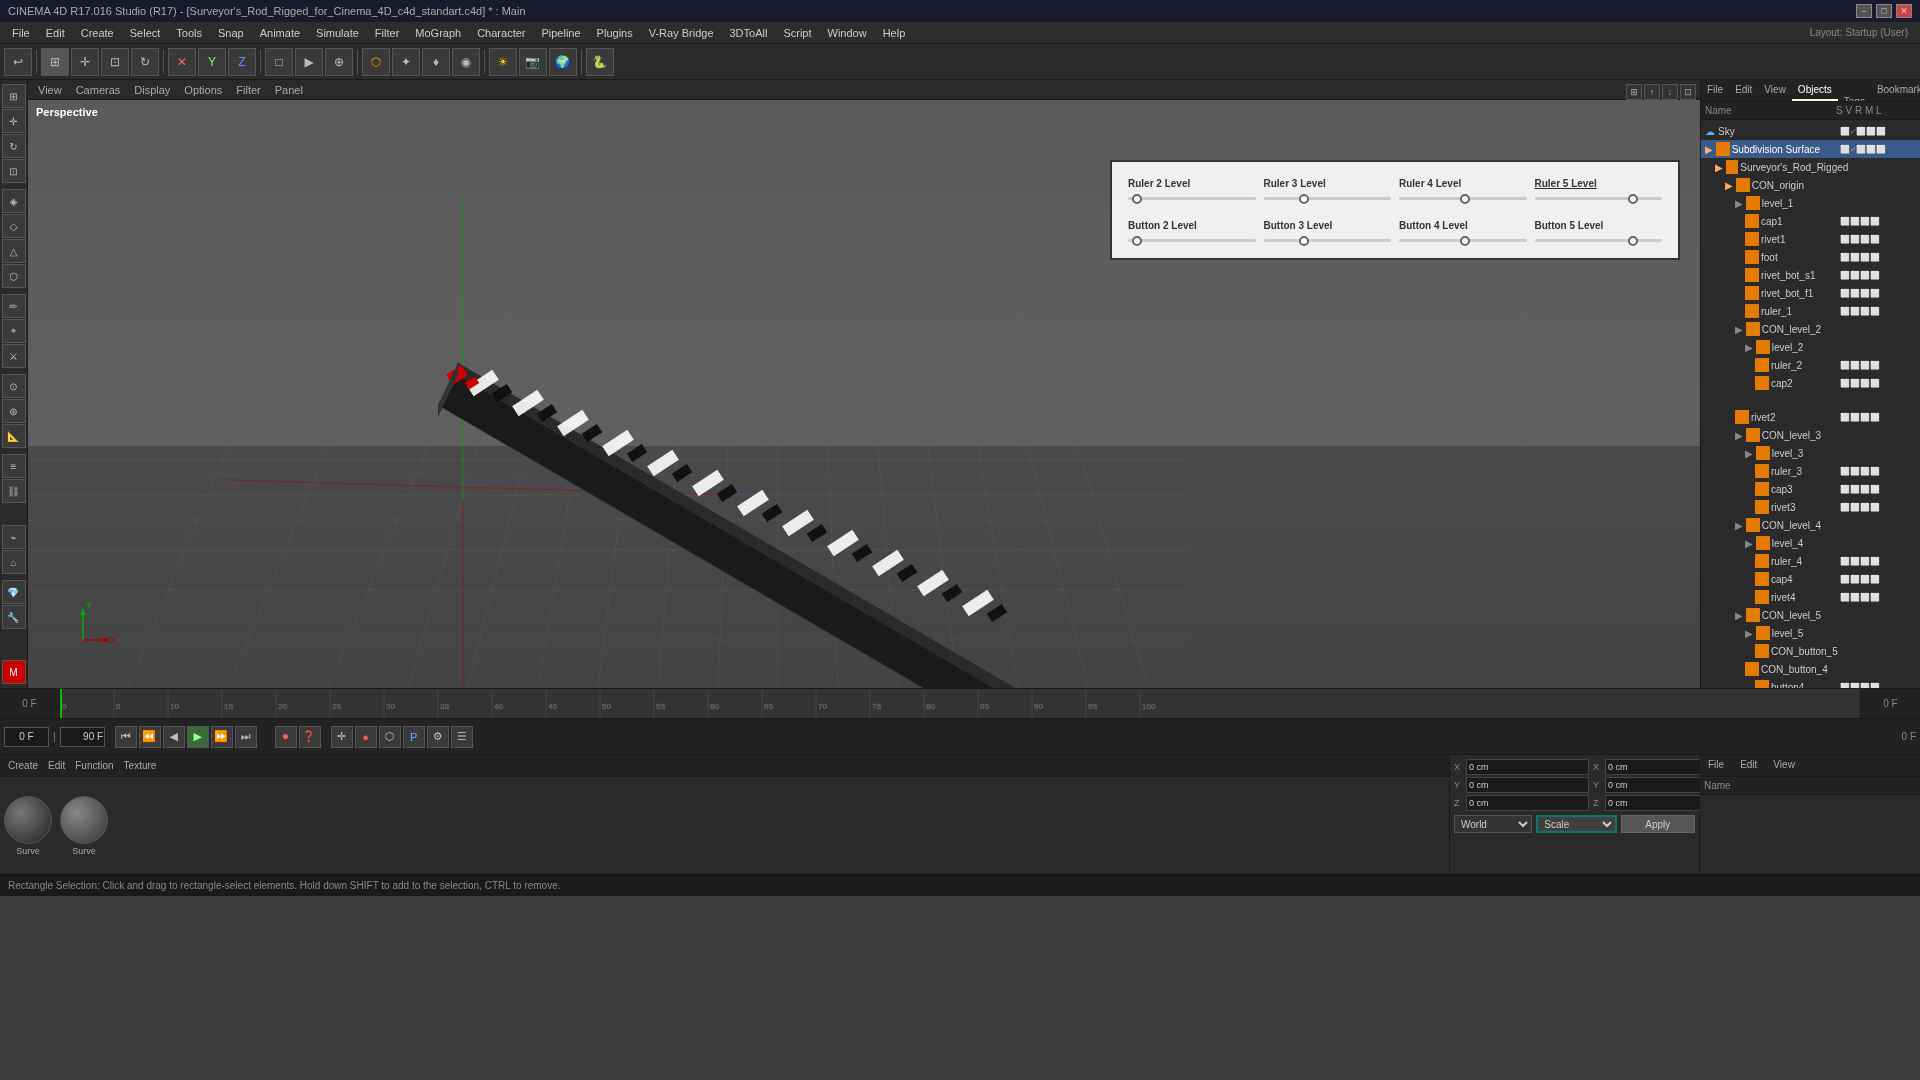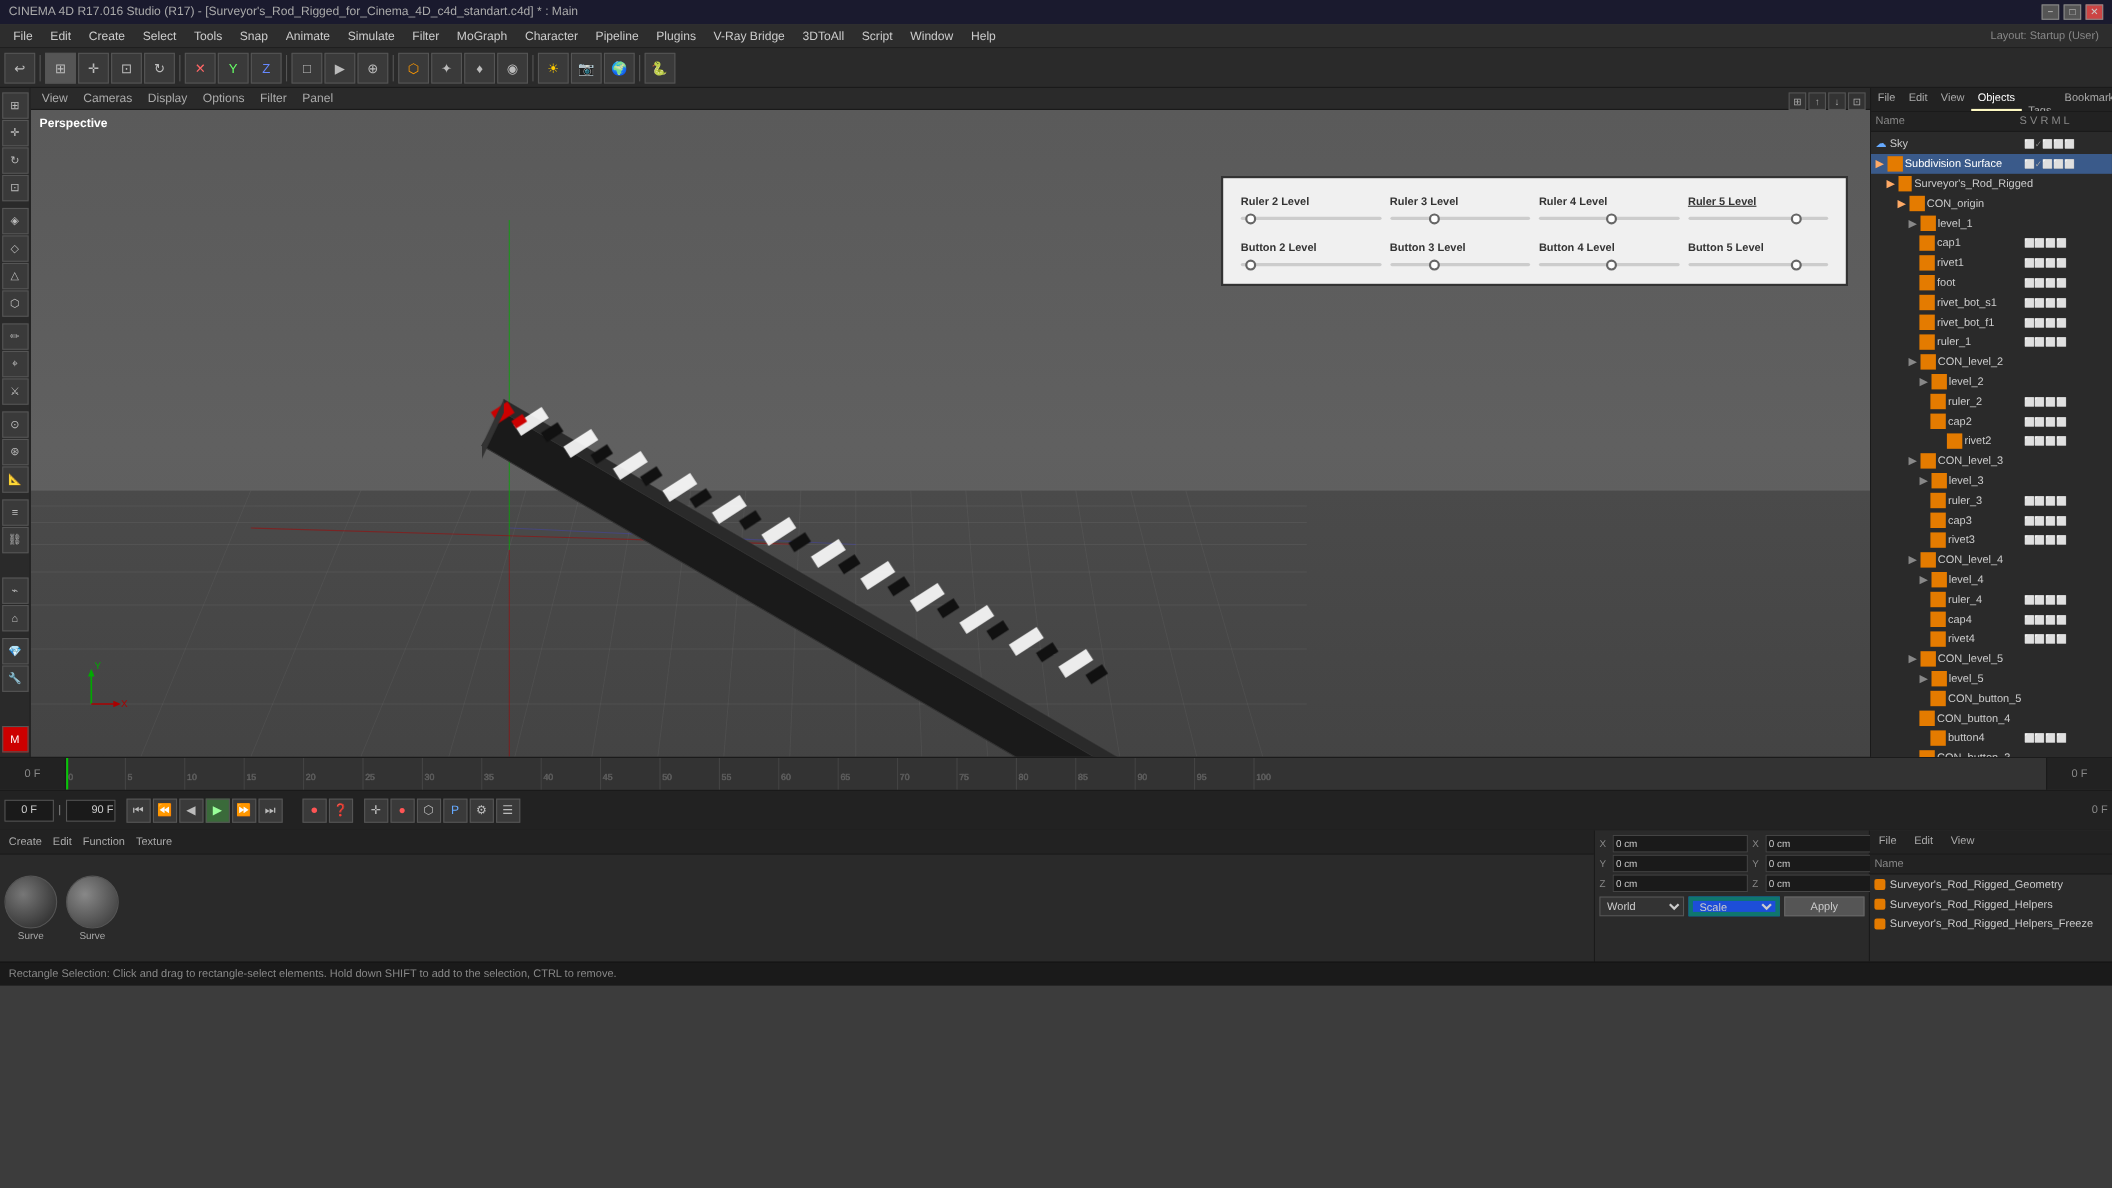--- a/index.html
+++ b/index.html
@@ -468,21 +468,21 @@
         <span style="flex:1;font-size:10px;color:#ccc;">ruler_2</span>
         <span style="font-size:8px;color:#888;width:80px;">⬜⬜⬜⬜</span>
       </div>
 
       <div class="tree-item" style="padding-left:54px;">
         <span style="width:14px;height:14px;background:#e47b00;display:inline-block;margin-right:2px;"></span>
         <span style="flex:1;font-size:10px;color:#ccc;">cap2</span>
         <span style="font-size:8px;color:#888;width:80px;">⬜⬜⬜⬜</span>
       </div>
 
-      <div class="tree-item" style="padding-left:69px;">
+      <div class="tree-item" style="padding-left:34px;margin-top:16px;">
         <span style="width:14px;height:14px;background:#e47b00;display:inline-block;margin-right:2px;"></span>
         <span style="flex:1;font-size:10px;color:#ccc;">rivet2</span>
         <span style="font-size:8px;color:#888;width:80px;">⬜⬜⬜⬜</span>
       </div>
 
       <div class="tree-item" style="padding-left:34px;">
         <span style="color:#888;font-size:10px;margin-right:3px;">▶</span>
         <span style="width:14px;height:14px;background:#e47b00;display:inline-block;margin-right:2px;"></span>
         <span style="flex:1;font-size:10px;color:#ccc;">CON_level_3</span>
       </div>
@@ -722,48 +722,34 @@
         <span style="font-size:9px;color:#888;width:10px;">B</span>
         <input type="text" value="0°" style="flex: 1 1 0%; height: 16px; background: rgb(26, 26, 26); border: 1px solid rgb(68, 68, 68); color: rgb(204, 204, 204); font-size: 9px; padding: 0px 2px;">
       </div>
     </div>
 
     <div style="display:flex;gap:4px;margin-top:4px;align-items:center;">
       <select style="flex:1;height:18px;background:#333;border:1px solid #555;color:#ccc;font-size:10px;padding:0 2px;">
         <option>World</option>
         <option>Object</option>
       </select>
-      <select style="flex:1;height:18px;background:#1d4ed8;border:4px solid #0f766e;color:#ccc;font-size:10px;padding:0 2px;">
+      <select style="flex:1;height:18px;background:#404040;border:2px solid #0f766e;color:#ccc;font-size:10px;padding:0 2px;">
         <option>Scale</option>
       </select>
       <button style="flex:1;height:18px;background:#555;border:1px solid #666;color:#ccc;font-size:10px;cursor:pointer;">Apply</button>
     </div>
   </div>
 
   <div id="obj-panel" style="width:220px;background:#2a2a2a;display:flex;flex-direction:column;">
     <div style="height:22px;background:#222;display:flex;border-bottom:1px solid #1a1a1a;">
       <span style="padding:4px 8px;font-size:10px;color:#aaa;cursor:pointer;">File</span>
       <span style="padding:4px 8px;font-size:10px;color:#aaa;cursor:pointer;">Edit</span>
       <span style="padding:4px 8px;font-size:10px;color:#aaa;cursor:pointer;">View</span>
     </div>
     <div style="height:18px;background:#222;display:flex;align-items:center;padding:0 4px;border-bottom:1px solid #1a1a1a;">
       <span style="font-size:10px;color:#888;">Name</span>
     </div>
-    <div style="flex:1;overflow-y:auto;">
-      <div class="obj-tree-item">
-        <div class="obj-color-dot" style="background:#e47b00;"></div>
-        <span style="font-size:10px;color:#ccc;">Surveyor's_Rod_Rigged_Geometry</span>
-      </div>
-      <div class="obj-tree-item">
-        <div class="obj-color-dot" style="background:#e47b00;"></div>
-        <span style="font-size:10px;color:#ccc;">Surveyor's_Rod_Rigged_Helpers</span>
-      </div>
-      <div class="obj-tree-item">
-        <div class="obj-color-dot" style="background:#e47b00;"></div>
-        <span style="font-size:10px;color:#ccc;">Surveyor's_Rod_Rigged_Helpers_Freeze</span>
-      </div>
-    </div>
   </div>
 </div>
 
 <div id="status-bar" style="height:22px;background:#1a1a1a;border-top:1px solid #111;display:flex;align-items:center;padding:0 8px;font-size:10px;color:#888;">
   <span>Rectangle Selection: Click and drag to rectangle-select elements. Hold down SHIFT to add to the selection, CTRL to remove.</span>
 </div>
 
 </body></html>

